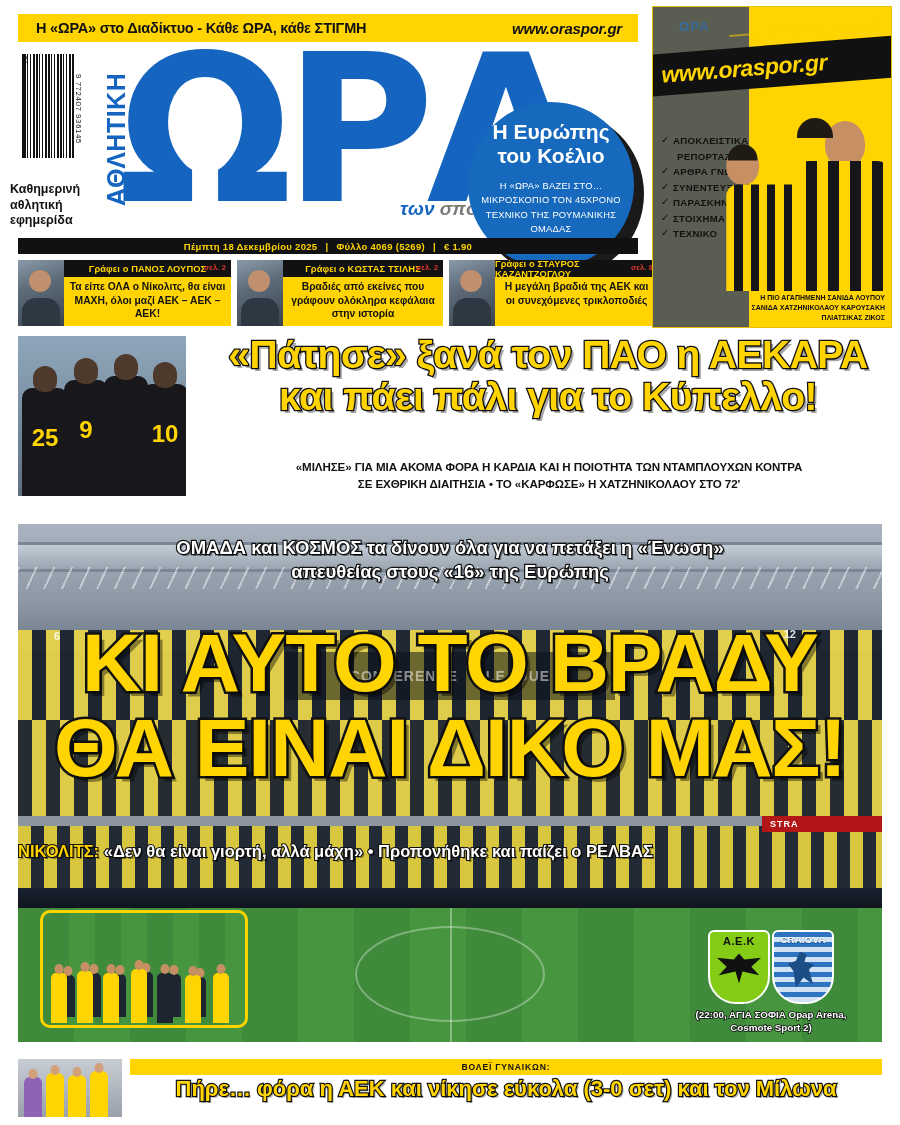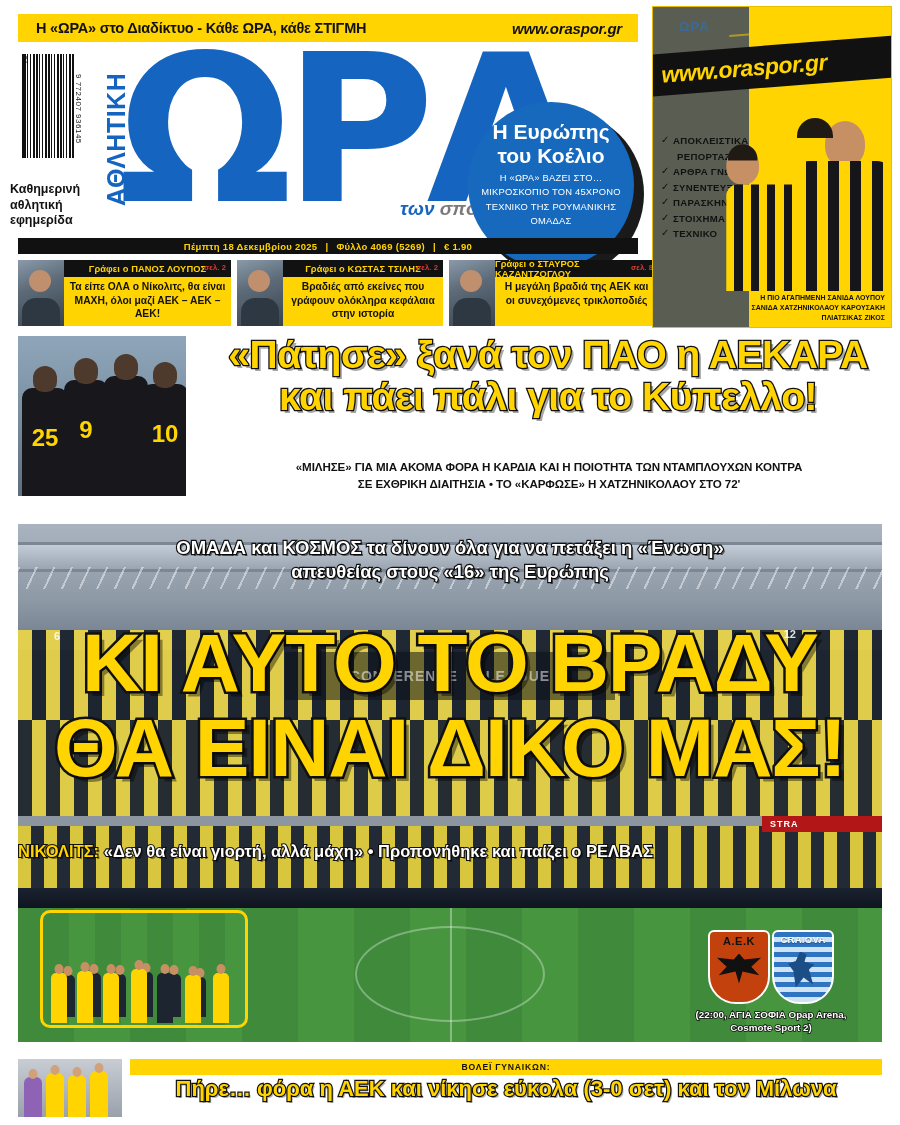--- a/index.html
+++ b/index.html
@@ -76,21 +76,21 @@
     position:absolute; left: 476px; top: 64px; width: 168px; height: 168px;
     border-radius: 50%; background: #1a1a1a;
   }
   .circle-callout {
     position:absolute; left: 468px; top: 56px; width: 166px; height: 166px;
     border-radius: 50%; background: #1769bd; color:#fff;
     display:flex; flex-direction: column; align-items:center; justify-content:flex-start;
     padding-top: 18px; text-align:center;
   }
   .cc-t1 { font-size: 21px; font-weight: bold; line-height:1.15; }
-  .cc-t2 { font-size: 21px; font-weight: bold; line-height:1.15; margin-bottom: 3px;}
+  .cc-t2 { font-size: 21px; font-weight: bold; line-height:1.15; margin-bottom: 11px;}
   .cc-sub { font-size: 9.4px; line-height: 1.5; letter-spacing: 0.2px; }
 
   
   .date-bar {
     position:absolute; left: 18px; top: 238px; width: 620px; height: 16px;
     background: #111; color:#ffd400; font-size: 9.5px; font-weight: bold;
     display:flex; align-items:center; justify-content:center; letter-spacing: 0.3px;
   }
   .date-bar span { margin: 0 4px; }
   .date-sep { color:#ffd400; }
@@ -310,21 +310,21 @@
   .tp i { position:absolute; top:-9px; left:50%; transform:translateX(-50%);
           width: 9px; height: 10px; border-radius:50%; background:#c79064; }
 
   
   .match-box {
     position:absolute; right: 18px; bottom: 8px; width: 186px; text-align:center;
   }
   .crests { display:flex; justify-content:center; gap: 2px; margin-bottom: 4px; }
   .crest { width: 62px; height: 74px; position:relative; }
   .crest-aek {
-    background:#c2410c; border: 2.5px solid #fff;
+    background:#84cc16; border: 2.5px solid #fff;
     border-radius: 6px 6px 28px 28px;
   }
   .crest-aek .lbl { position:absolute; top: 3px; left:0; right:0; font-size: 11px;
     font-weight:bold; color:#111; letter-spacing:0.5px; }
   .crest-aek .eagle {
     position:absolute; left:50%; top: 22px; transform: translateX(-50%);
     width: 44px; height: 30px; background:#111;
     clip-path: polygon(50% 0%, 62% 20%, 100% 14%, 78% 44%, 96% 72%, 58% 60%, 50% 100%, 42% 60%, 4% 72%, 22% 44%, 0% 14%, 38% 20%);
   }
   .crest-cra {

